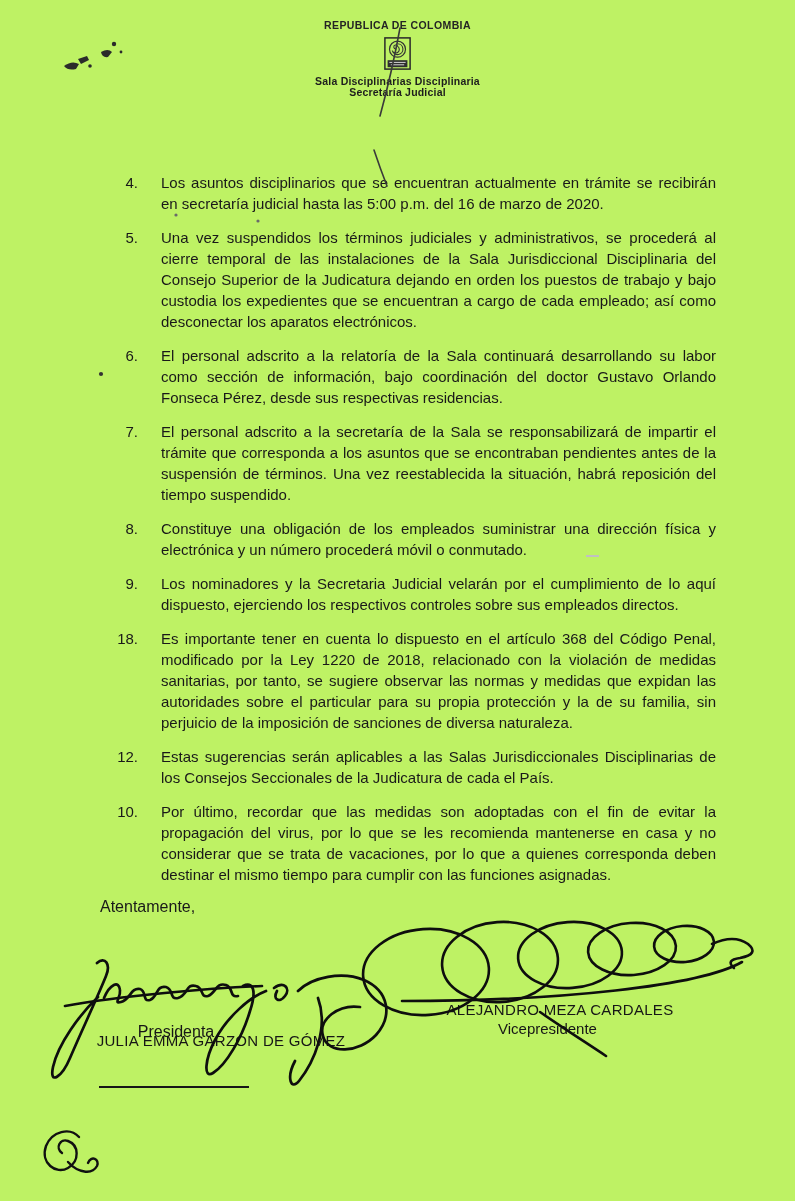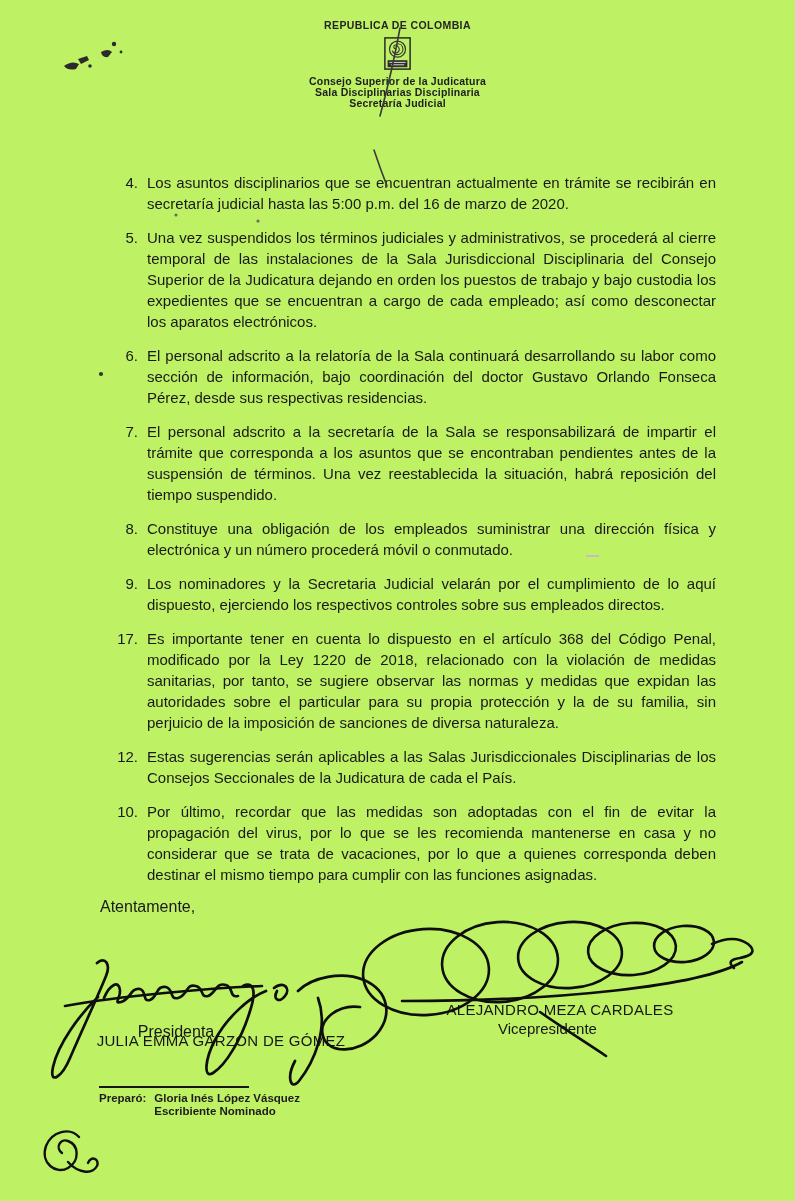--- a/index.html
+++ b/index.html
@@ -10,21 +10,21 @@
   }
   
   .letterhead{position:absolute;top:20px;left:0;width:100%;text-align:center;font-weight:bold;color:#242424;}
   .lh-line{font-size:10.5px;line-height:11.5px;letter-spacing:.4px;}
   .seal-wrap{margin:5px auto 6px auto;width:27px;height:33px;}
   .org-line{font-size:10.5px;line-height:11px;letter-spacing:.2px;color:#1d1d1d;}
   
   .list{position:absolute;top:172px;left:104px;width:612px;}
   .item{display:flex;margin-bottom:13px;font-size:15px;line-height:21px;color:#191919;}
   .item .num{flex:none;width:34px;text-align:right;}
-  .item .txt{flex:1;margin-left:9px;text-align:justify;}
+  .item .txt{flex:1;margin-left:23px;text-align:justify;}
   
   .closing{position:absolute;top:898px;left:100px;font-size:16px;color:#191919;}
   .sig-name-l{position:absolute;top:1032px;left:88px;width:266px;text-align:center;
               font-size:15px;letter-spacing:.3px;color:#161616;white-space:nowrap;}
   .sig-title-l{position:absolute;top:1023px;left:128px;width:96px;text-align:center;font-size:16px;color:#161616;}
   .sig-name-r{position:absolute;top:1001px;left:440px;width:240px;text-align:center;
               font-size:15px;letter-spacing:.3px;color:#161616;white-space:nowrap;}
   .sig-title-r{position:absolute;top:1020px;left:498px;width:118px;font-size:15px;color:#161616;}
   
   .prepared{position:absolute;top:1086px;left:99px;font-size:11.5px;font-weight:bold;color:#1c1c1c;line-height:12.5px;}
@@ -44,21 +44,20 @@
     <div class="seal-wrap">
       <svg width="27" height="33" viewBox="0 0 27 33">
         <rect x="0.9" y="0.9" width="25.2" height="31.2" fill="none" stroke="#2a2a2a" stroke-width="1.5"></rect>
         <circle cx="13.5" cy="12.2" r="8" fill="none" stroke="#333" stroke-width="1.2"></circle>
         <path d="M13.5,6.8 a5.4,5.4 0 1 1 -5.2,6.8 a3.6,3.6 0 1 0 5.4,-4.2 a2,2 0 1 0 -1.6,2.6" fill="none" stroke="#333" stroke-width="1.1"></path>
         <rect x="3.6" y="23.2" width="19.8" height="7" fill="#2f2f2f"></rect>
         <line x1="5.4" y1="25.4" x2="21.6" y2="25.4" stroke="#e8e8e8" stroke-width="0.9"></line>
         <line x1="6.8" y1="27.8" x2="20.2" y2="27.8" stroke="#e8e8e8" stroke-width="0.9"></line>
       </svg>
     </div>
-    <div class="org-line">Consejo Superior de la Judicatura</div>
     <div class="org-line">Sala Disciplinarias Disciplinaria</div>
     <div class="org-line">Secretaría Judicial</div>
   </div>
 
   <div class="list">
     <div class="item">
       <div class="num">4.</div>
       <div class="txt">Los asuntos disciplinarios que se encuentran actualmente en trámite se recibirán en secretaría judicial hasta las 5:00 p.m. del 16 de marzo de 2020.</div>
     </div>
     <div class="item">
@@ -75,21 +74,21 @@
     </div>
     <div class="item">
       <div class="num">8.</div>
       <div class="txt">Constituye una obligación de los empleados suministrar una dirección física y electrónica y un número procederá móvil o conmutado.</div>
     </div>
     <div class="item">
       <div class="num">9.</div>
       <div class="txt">Los nominadores y la Secretaria Judicial velarán por el cumplimiento de lo aquí dispuesto, ejerciendo los respectivos controles sobre sus empleados directos.</div>
     </div>
     <div class="item">
-      <div class="num">17.</div>
+      <div class="num">18.</div>
       <div class="txt">Es importante tener en cuenta lo dispuesto en el artículo 368 del Código Penal, modificado por la Ley 1220 de 2018, relacionado con la violación de medidas sanitarias, por tanto, se sugiere observar las normas y medidas que expidan las autoridades sobre el particular para su propia protección y la de su familia, sin perjuicio de la imposición de sanciones de diversa naturaleza.</div>
     </div>
     <div class="item">
       <div class="num">12.</div>
       <div class="txt">Estas sugerencias serán aplicables a las Salas Jurisdiccionales Disciplinarias de los Consejos Seccionales de la Judicatura de cada el País.</div>
     </div>
     <div class="item">
       <div class="num">10.</div>
       <div class="txt">Por último, recordar que las medidas son adoptadas con el fin de evitar la propagación del virus, por lo que se les recomienda mantenerse en casa y no considerar que se trata de vacaciones, por lo que a quienes corresponda deben destinar el mismo tiempo para cumplir con las funciones asignadas.</div>
     </div>
@@ -97,27 +96,20 @@
 
   <div class="closing">Atentamente,</div>
 
   <div class="sig-name-l">JULIA EMMA GARZÓN DE GÓMEZ</div>
   <div class="sig-title-l">Presidenta</div>
   <div class="sig-name-r">ALEJANDRO MEZA CARDALES</div>
   <div class="sig-title-r">Vicepresidente</div>
 
   <div class="prepared">
     <div class="prep-rule"></div>
-    <div class="prep-row">
-      <div class="prep-label">Preparó:</div>
-      <div>
-        <div>Gloria Inés López Vásquez</div>
-        <div>Escribiente Nominado</div>
-      </div>
-    </div>
   </div>
 
   <svg class="overlay" width="795" height="1201" viewBox="0 0 795 1201">
 
     <g stroke="#3a3a3a" stroke-width="1.6" fill="none" stroke-linecap="round">
       <path d="M400,28 Q392,72 380,116"></path>
       <path d="M374,150 Q380,168 387,186"></path>
     </g>
 
     <g fill="#2b2b2b">

